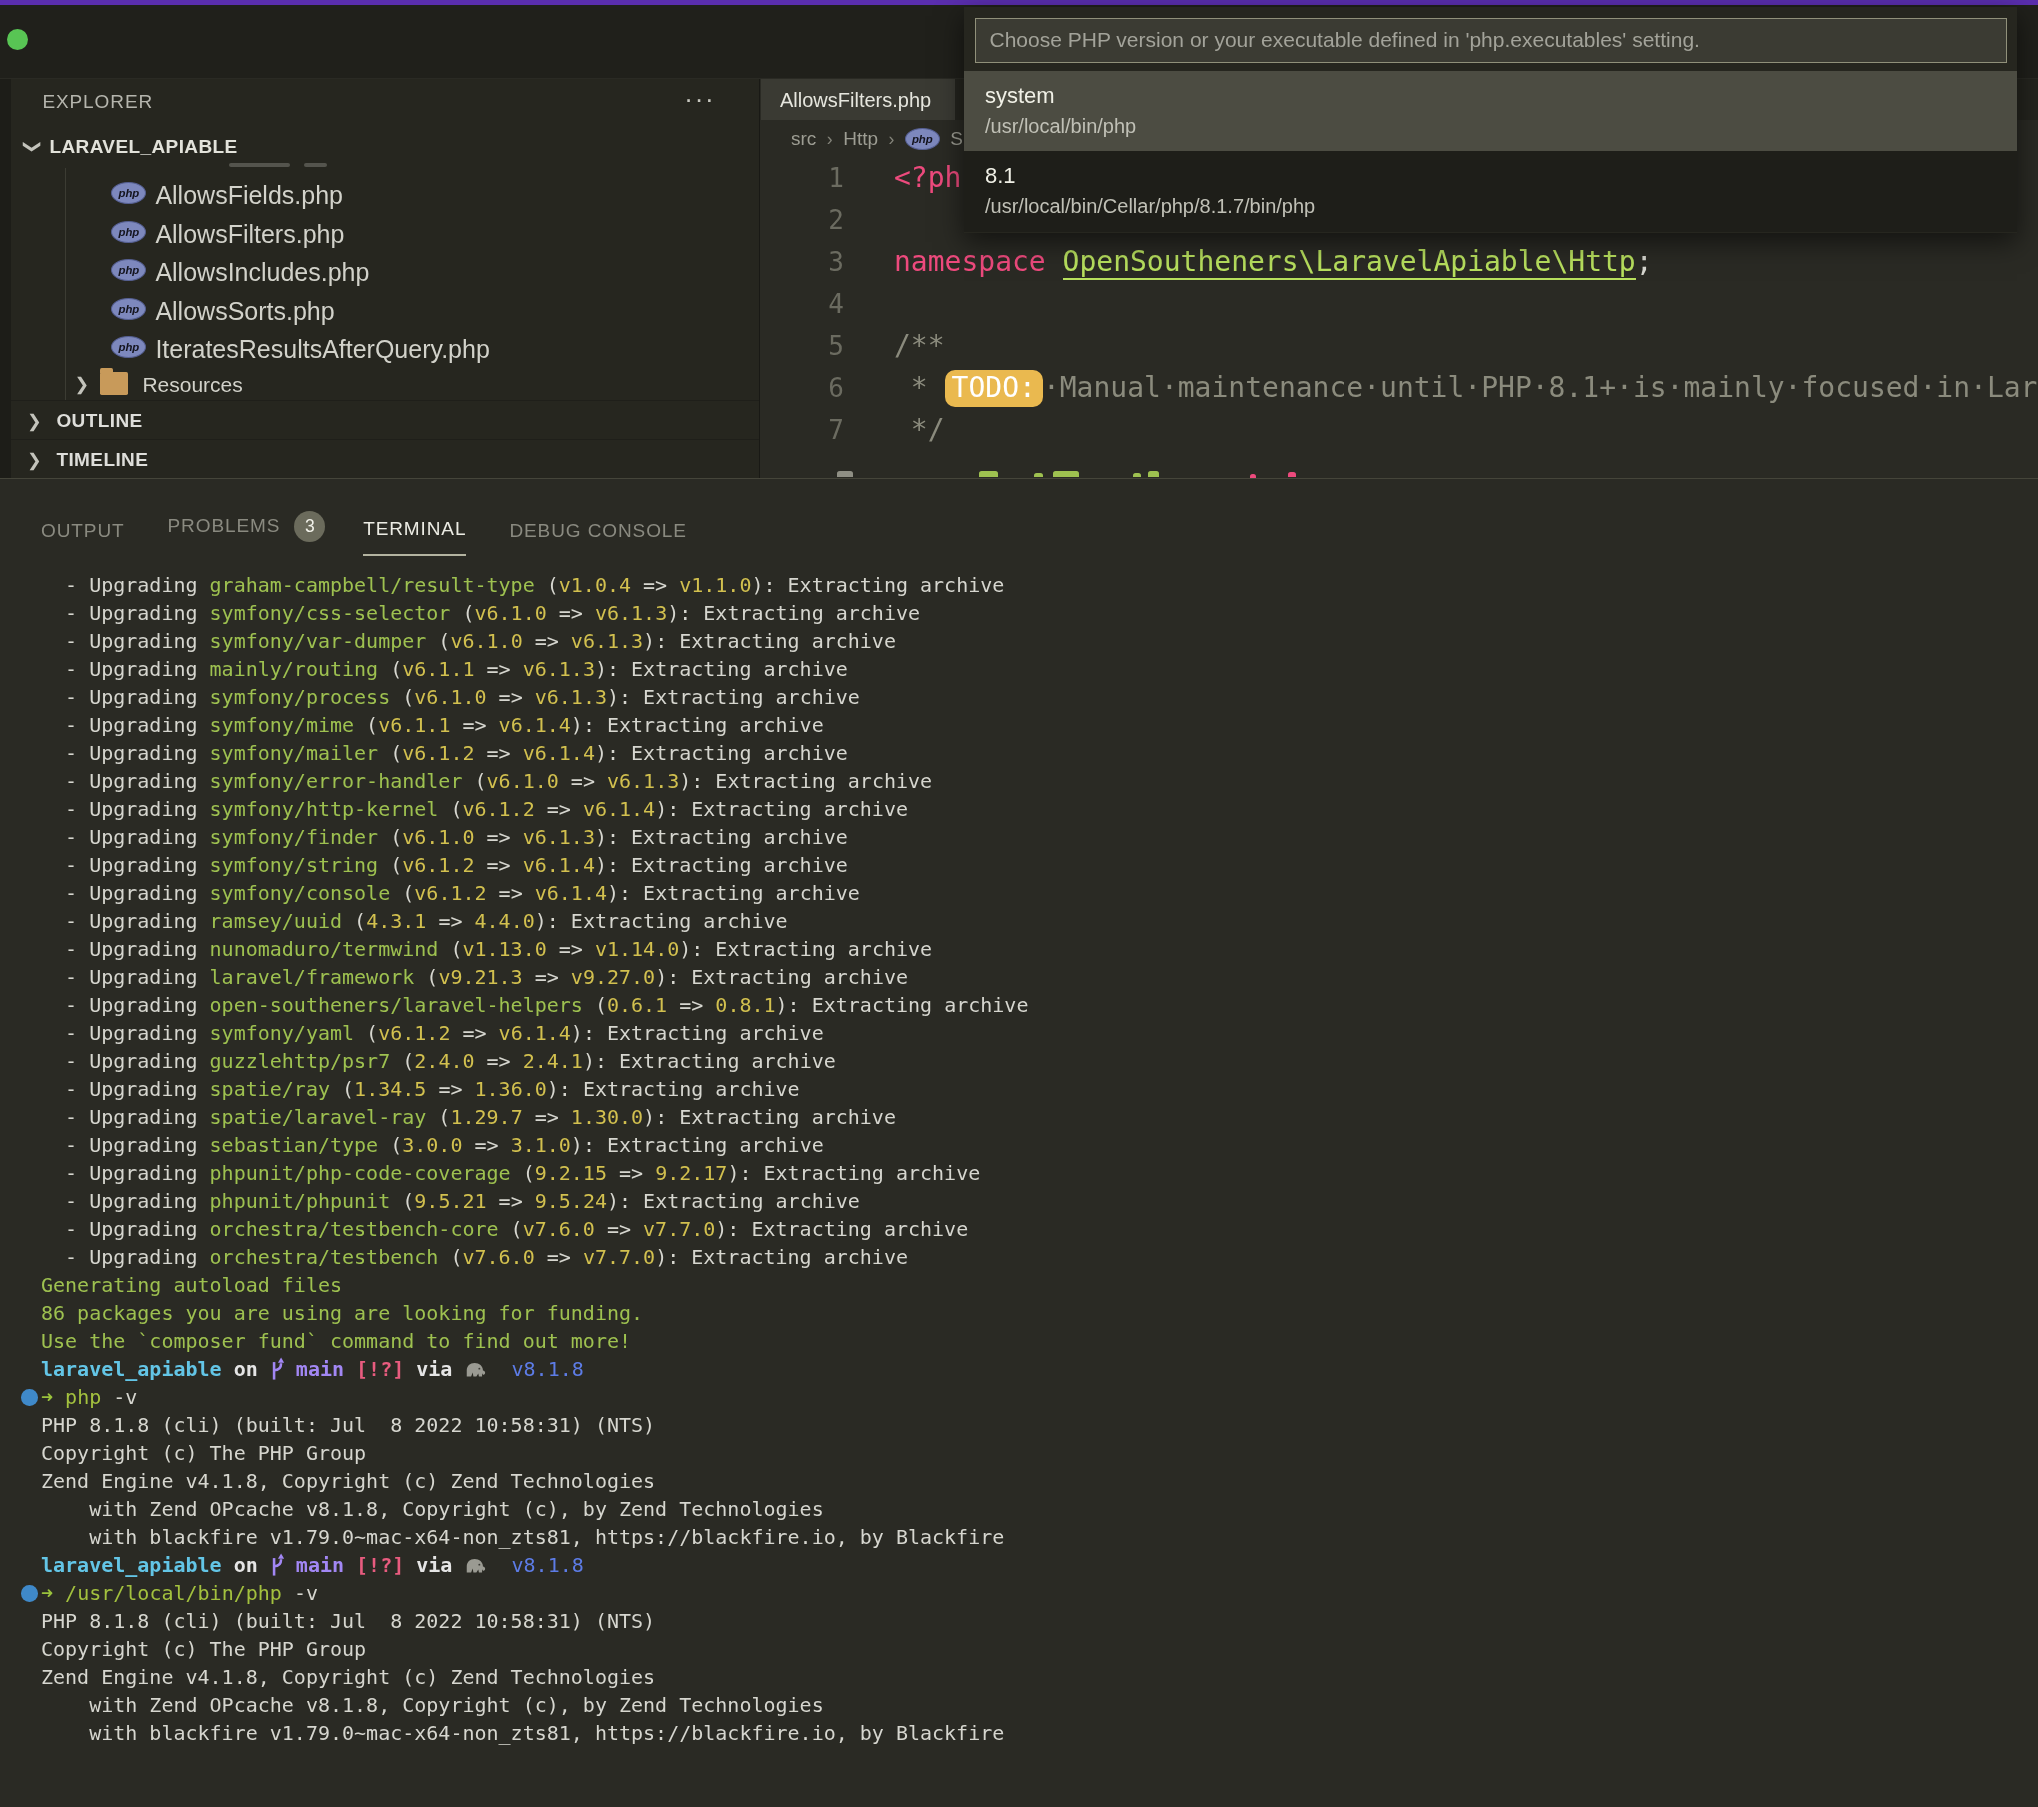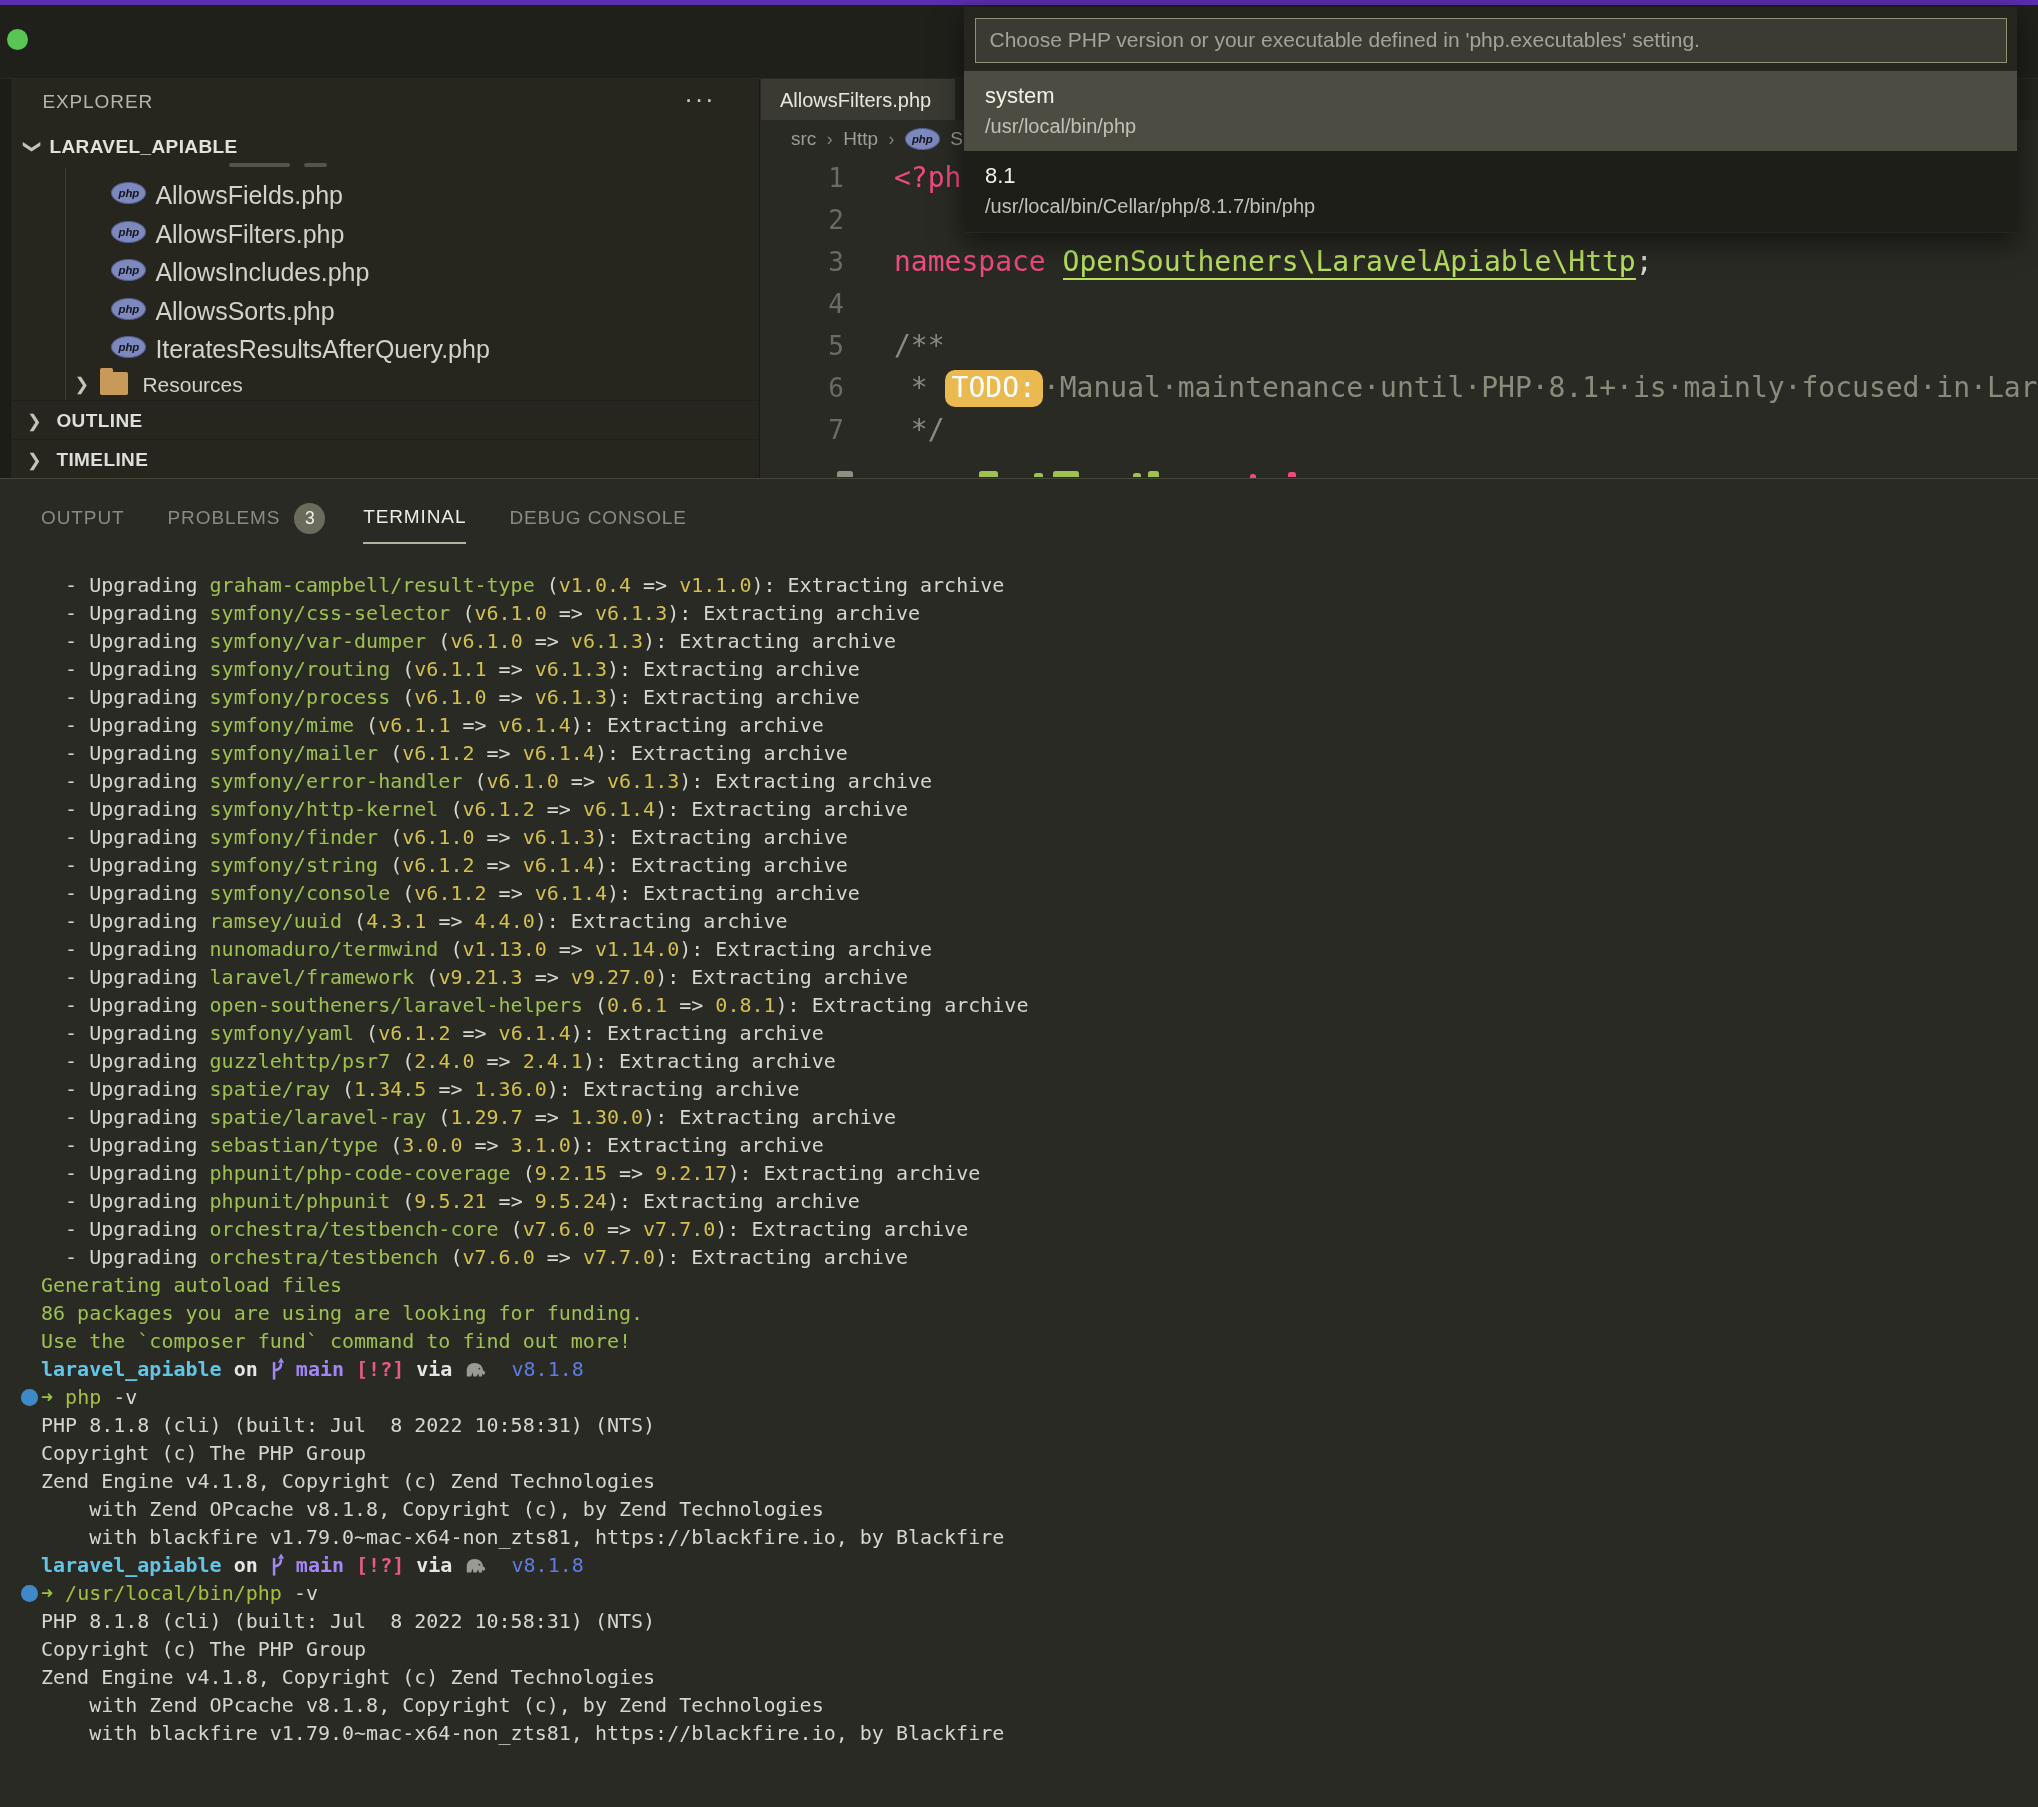--- a/index.html
+++ b/index.html
@@ -54,21 +54,21 @@
   .ltext { padding-left:19px; }
   .c-pink { color:#ed4a7d; }
   .c-green { color:#b8e05e; border-bottom:2.6px solid #b8e05e; }
   .c-fg { color:#d6d6cf; }
   .c-comment { color:#8b8b7d; }
   .todo { background:#eab94f; color:#ffffff; padding:0.9px 7px 2.6px 7px;border-radius:10px; }
   .clip-blob { position:absolute; border-radius:2.6px 2.6px 0 0; }
 
   
   .panel { position:absolute; left:0; top:478px; width:2039px; height:1330px; background:#2a2a24; border-top:0.9px solid #45453a; }
-  .panel-tabs { position:absolute; left:41px; top:0; height:77px; display:flex; align-items:center; }
+  .panel-tabs { position:absolute; left:41px; top:0; height:77px; display:flex; align-items:flex-end; }
   .ptab { font-size:19px; letter-spacing:0.9px; color:#8a8a80; margin-right:43px; padding:15.7px 0 14px 0; cursor:default; }
   .ptab.active { color:#ecece4; border-bottom:2.6px solid #b3b3a0; }
   .pbadge { display:inline-block; width:31px; height:31px; margin-left:14px; margin-right:-5.2px; border-radius:50%;
             background:#6b6b5c; color:#f2f2ea; font-size:17.5px; text-align:center; line-height:31px; letter-spacing:0; }
   .terminal { position:absolute; left:0; top:92px; width:2039px;
               font-family:"DejaVu Sans Mono", monospace; font-size:20px; line-height:28px; }
   .tline { white-space:pre; padding-left:41px; position:relative; }
   .t-fg { color:#d6d6cf; } .t-green { color:#9ec150; } .t-yellow { color:#d2c04f; }
   .t-cyan { color:#63c5e6; font-weight:bold; } .t-purple { color:#a287f4; font-weight:bold; }
   .t-red { color:#e85c7f; font-weight:bold; } .t-blue { color:#5d7ce6; font-weight:normal; }
@@ -205,21 +205,21 @@
   <div class="panel-tabs">
     <span class="ptab"><span>OUTPUT</span></span>
     <span class="ptab"><span>PROBLEMS</span><span class="pbadge">3</span></span>
     <span class="ptab active"><span>TERMINAL</span></span>
     <span class="ptab"><span>DEBUG CONSOLE</span></span>
   </div>
   <div class="terminal" id="terminal-content">
       <div class="tline"><span class="t-fg">  - Upgrading </span><span class="t-green">graham-campbell/result-type</span><span class="t-fg"> (</span><span class="t-yellow">v1.0.4</span><span class="t-fg"> =&gt; </span><span class="t-yellow">v1.1.0</span><span class="t-fg">): Extracting archive</span></div>
       <div class="tline"><span class="t-fg">  - Upgrading </span><span class="t-green">symfony/css-selector</span><span class="t-fg"> (</span><span class="t-yellow">v6.1.0</span><span class="t-fg"> =&gt; </span><span class="t-yellow">v6.1.3</span><span class="t-fg">): Extracting archive</span></div>
       <div class="tline"><span class="t-fg">  - Upgrading </span><span class="t-green">symfony/var-dumper</span><span class="t-fg"> (</span><span class="t-yellow">v6.1.0</span><span class="t-fg"> =&gt; </span><span class="t-yellow">v6.1.3</span><span class="t-fg">): Extracting archive</span></div>
-      <div class="tline"><span class="t-fg">  - Upgrading </span><span class="t-green">symfony/routing</span><span class="t-fg"> (</span><span class="t-yellow">v6.1.1</span><span class="t-fg"> =&gt; </span><span class="t-yellow">v6.1.3</span><span class="t-fg">): Extracting archive</span></div>
+      <div class="tline"><span class="t-fg">  - Upgrading </span><span class="t-green">mainly/routing</span><span class="t-fg"> (</span><span class="t-yellow">v6.1.1</span><span class="t-fg"> =&gt; </span><span class="t-yellow">v6.1.3</span><span class="t-fg">): Extracting archive</span></div>
       <div class="tline"><span class="t-fg">  - Upgrading </span><span class="t-green">symfony/process</span><span class="t-fg"> (</span><span class="t-yellow">v6.1.0</span><span class="t-fg"> =&gt; </span><span class="t-yellow">v6.1.3</span><span class="t-fg">): Extracting archive</span></div>
       <div class="tline"><span class="t-fg">  - Upgrading </span><span class="t-green">symfony/mime</span><span class="t-fg"> (</span><span class="t-yellow">v6.1.1</span><span class="t-fg"> =&gt; </span><span class="t-yellow">v6.1.4</span><span class="t-fg">): Extracting archive</span></div>
       <div class="tline"><span class="t-fg">  - Upgrading </span><span class="t-green">symfony/mailer</span><span class="t-fg"> (</span><span class="t-yellow">v6.1.2</span><span class="t-fg"> =&gt; </span><span class="t-yellow">v6.1.4</span><span class="t-fg">): Extracting archive</span></div>
       <div class="tline"><span class="t-fg">  - Upgrading </span><span class="t-green">symfony/error-handler</span><span class="t-fg"> (</span><span class="t-yellow">v6.1.0</span><span class="t-fg"> =&gt; </span><span class="t-yellow">v6.1.3</span><span class="t-fg">): Extracting archive</span></div>
       <div class="tline"><span class="t-fg">  - Upgrading </span><span class="t-green">symfony/http-kernel</span><span class="t-fg"> (</span><span class="t-yellow">v6.1.2</span><span class="t-fg"> =&gt; </span><span class="t-yellow">v6.1.4</span><span class="t-fg">): Extracting archive</span></div>
       <div class="tline"><span class="t-fg">  - Upgrading </span><span class="t-green">symfony/finder</span><span class="t-fg"> (</span><span class="t-yellow">v6.1.0</span><span class="t-fg"> =&gt; </span><span class="t-yellow">v6.1.3</span><span class="t-fg">): Extracting archive</span></div>
       <div class="tline"><span class="t-fg">  - Upgrading </span><span class="t-green">symfony/string</span><span class="t-fg"> (</span><span class="t-yellow">v6.1.2</span><span class="t-fg"> =&gt; </span><span class="t-yellow">v6.1.4</span><span class="t-fg">): Extracting archive</span></div>
       <div class="tline"><span class="t-fg">  - Upgrading </span><span class="t-green">symfony/console</span><span class="t-fg"> (</span><span class="t-yellow">v6.1.2</span><span class="t-fg"> =&gt; </span><span class="t-yellow">v6.1.4</span><span class="t-fg">): Extracting archive</span></div>
       <div class="tline"><span class="t-fg">  - Upgrading </span><span class="t-green">ramsey/uuid</span><span class="t-fg"> (</span><span class="t-yellow">4.3.1</span><span class="t-fg"> =&gt; </span><span class="t-yellow">4.4.0</span><span class="t-fg">): Extracting archive</span></div>
       <div class="tline"><span class="t-fg">  - Upgrading </span><span class="t-green">nunomaduro/termwind</span><span class="t-fg"> (</span><span class="t-yellow">v1.13.0</span><span class="t-fg"> =&gt; </span><span class="t-yellow">v1.14.0</span><span class="t-fg">): Extracting archive</span></div>

